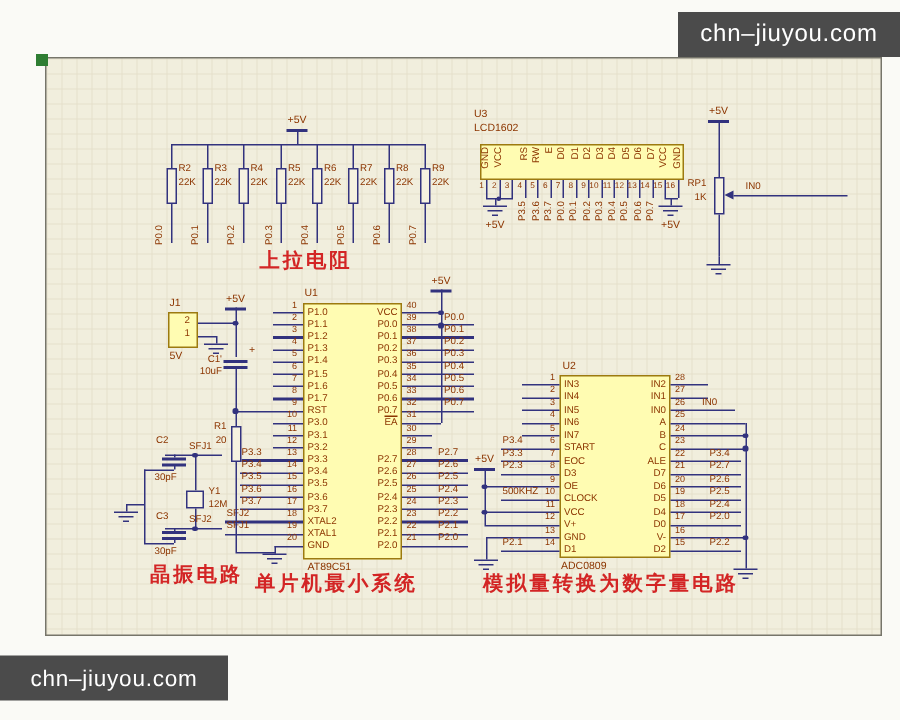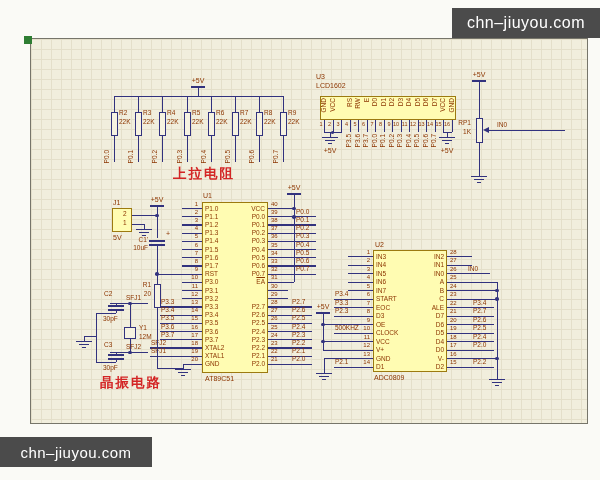--- a/index.html
+++ b/index.html
@@ -33,23 +33,25 @@
 
 <div id="stage">
   <div id="sheet"></div>
   <div class="marker"></div>
 
   <div class="cap" style="left:173px;top:167px">上拉电阻</div>
   <div class="t7" style="left:316px;top:73px">U3</div>
   <div class="t7" style="left:316px;top:82px">LCD1602</div>
   <div class="t7" style="left:203px;top:192px">U1</div>
   <div class="t7" style="left:205px;top:375px">AT89C51</div>
+  <div class="cap" style="left:170px;top:382px">单片机最小系统</div>
   <div class="cap" style="left:100px;top:376px">晶振电路</div>
   <div class="t7" style="left:375px;top:241px">U2</div>
   <div class="t7" style="left:374px;top:374px">ADC0809</div>
+  <div class="cap" style="left:322px;top:382px">模拟量转换为数字量电路</div>
 
   <div class="wm" style="left:452px;top:8px;width:148px;height:30px;font-size:16px">chn–jiuyou.com</div>
   <div class="wm" style="left:0;top:437px;width:152px;height:30px;font-size:15px">chn–jiuyou.com</div>
 <div class="wire" style="position: absolute; left: 114px; top: 96px; width: 170px; height: 1.2px;"></div>
     <div class="wire" style="position: absolute; left: 191px; top: 86px; width: 14px; height: 1.6px;"></div>
     <div class="lb" style="position: absolute; left: 186px; top: 77px; font-size: 7px; width: 24px; text-align: center;">+5V</div>
     <div class="wire" style="position: absolute; left: 198px; top: 86px; width: 1.2px; height: 10px;"></div>
     <div class="wire" style="position: absolute; left: 114px; top: 96px; width: 1.2px; height: 16px;"></div>
     <div class="comp" style="position: absolute; left: 110.5px; top: 112px; width: 7px; height: 24px;"></div>
     <div class="wire" style="position: absolute; left: 114px; top: 136px; width: 1.2px; height: 26px;"></div>

